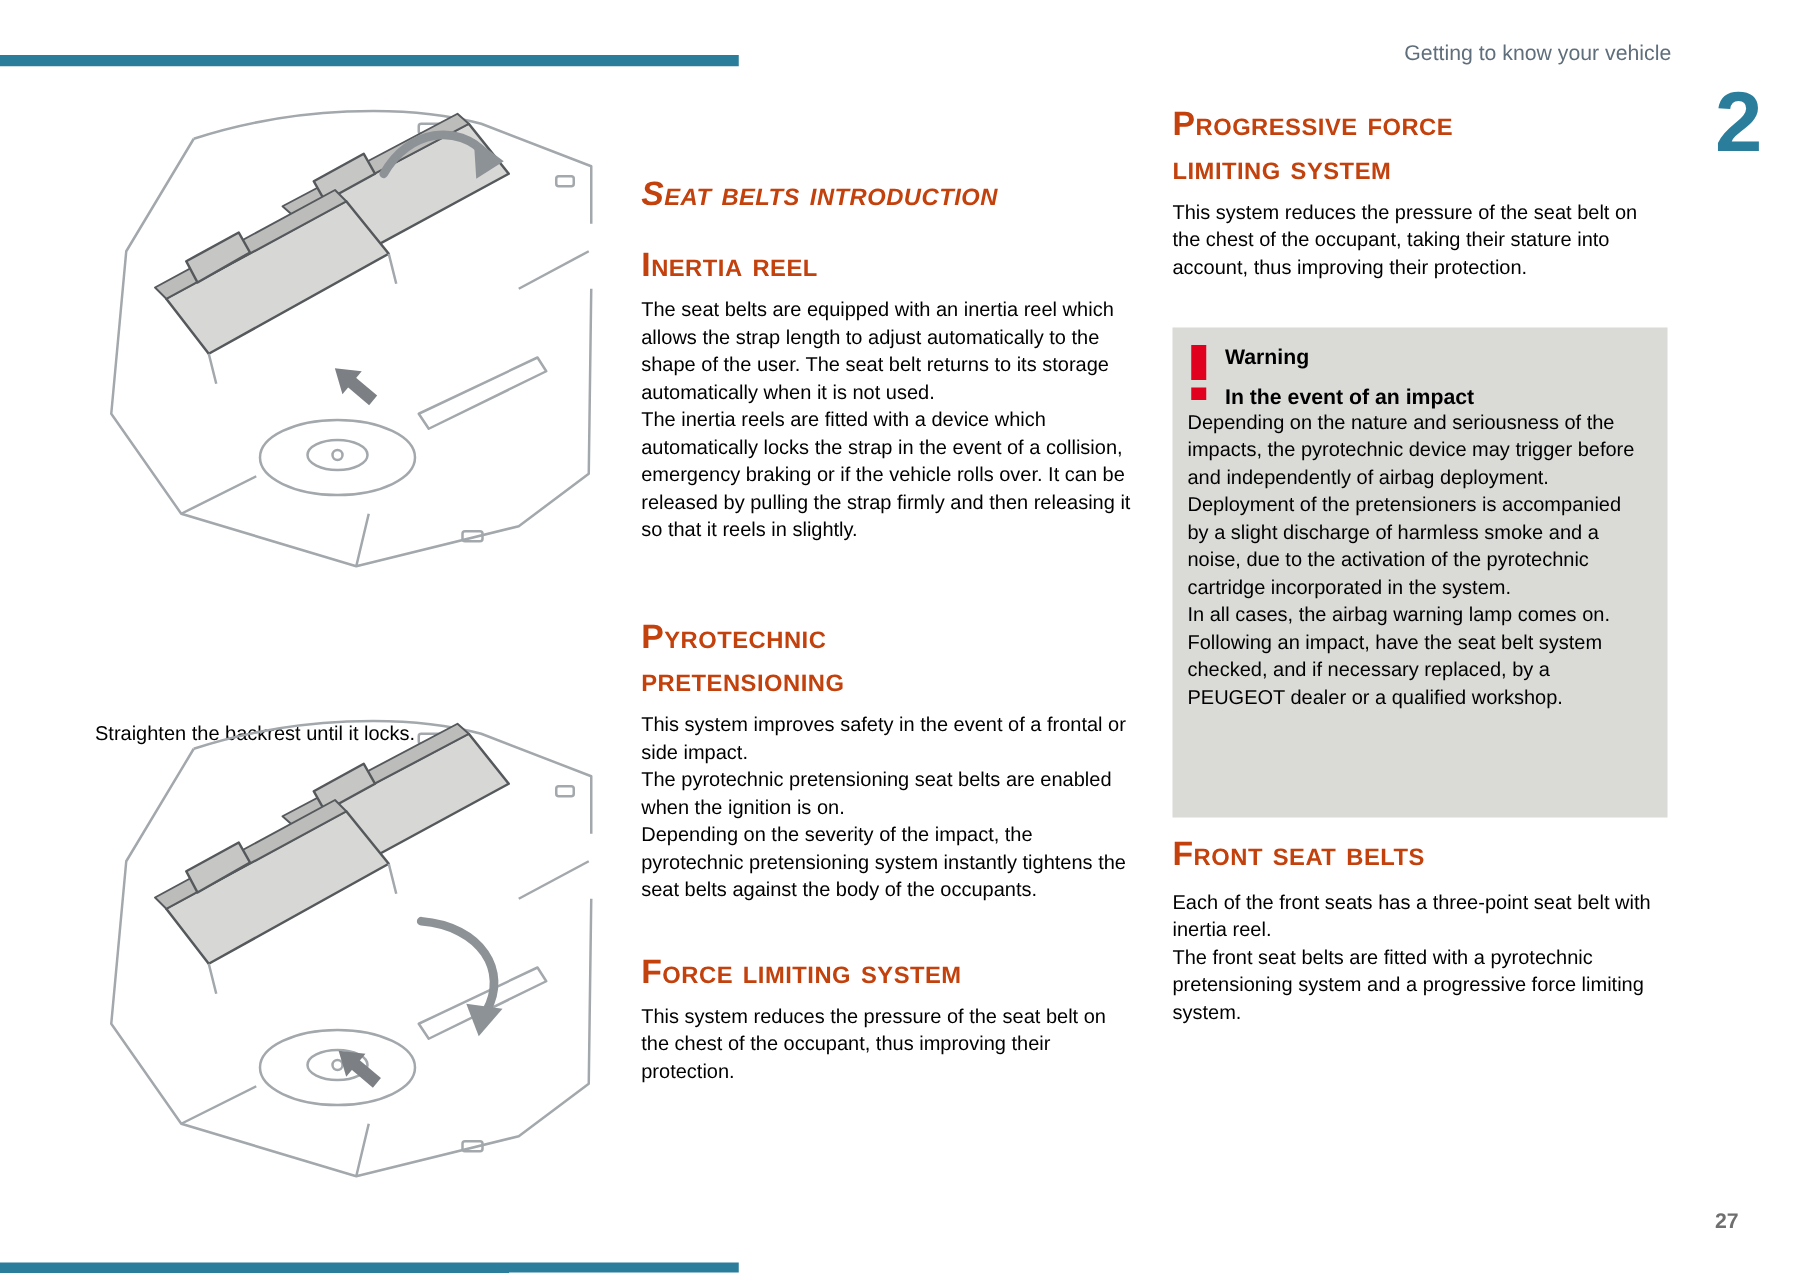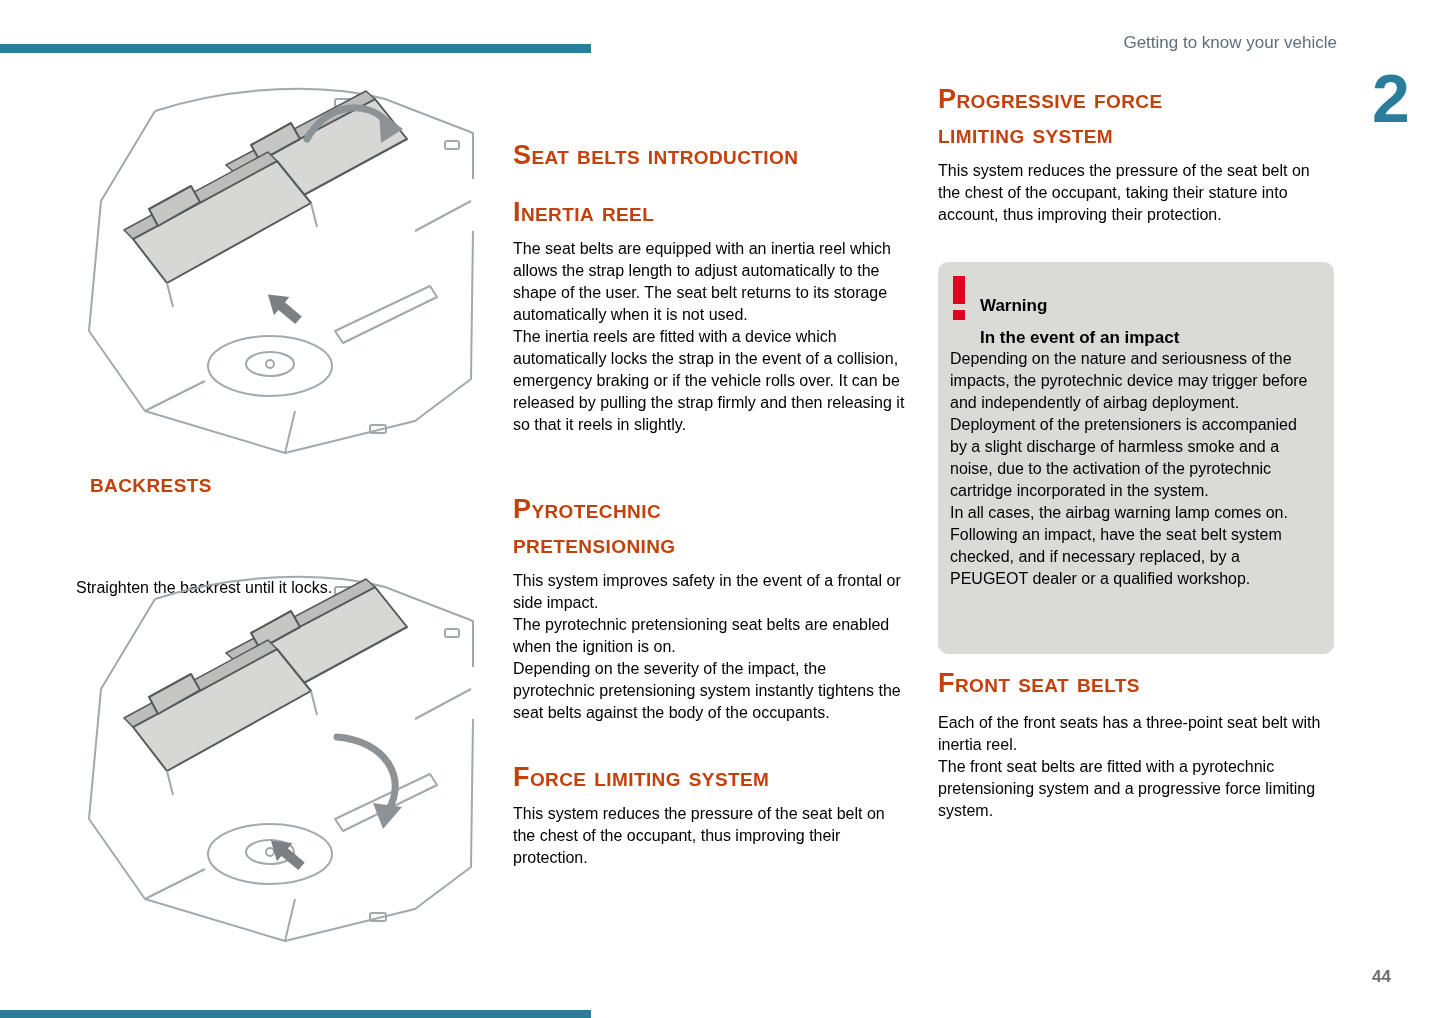--- a/index.html
+++ b/index.html
@@ -43,36 +43,36 @@
   .body p{margin:0;}
 
   
   .illu1{left:85px;top:80px;width:390px;height:382px;}
   .illu2{left:85px;top:568px;width:390px;height:382px;}
   .left-head{left:90px;top:466px;width:400px;}
   .left-caption{left:76px;top:549px;width:390px;font-size:16px;margin-top:28px;}
 
   
   .m-title-pos{left:513px;top:82px;width:393px;}
-  .m-h-intro{left:513px;top:138px;width:400px;}
+  .m-h-intro{left:513px;top:138px;width:400px;font-style:italic;}
   .m-h-inertia{left:513px;top:195px;width:393px;}
   .m-body-inertia{left:513px;top:238px;width:394px;}
   .m-h-pyro{left:513px;top:492px;width:260px;}
   .m-body-pyro{left:513px;top:570px;width:394px;}
   .m-h-force{left:513px;top:760px;width:400px;}
   .m-body-force{left:513px;top:803px;width:394px;}
 
   
   .r-h-prog{left:938px;top:82px;width:360px;}
   .r-body-prog{left:938px;top:160px;width:397px;}
   .warning-box{
     left:938px;top:262px;width:396px;min-height:392px;
     background:var(--warning-box-bg);
-    border-radius:10px;
-    padding:31px 16px 16px 12px;
+    border-radius:0;
+    padding:11px 16px 16px 12px;
   }
   .warn-icon{position:absolute;left:14px;top:13px;width:14px;height:45px;}
   .warn-icon .bar{position:absolute;left:1px;top:1px;width:12px;height:28px;background:var(--warning-red);}
   .warn-icon .dot{position:absolute;left:1px;top:35px;width:12px;height:10px;background:var(--warning-red);}
   .warn-title{margin-left:30px;font-weight:bold;font-size:17px;padding-top:3px;}
   .warn-subtitle{margin-left:30px;font-weight:bold;font-size:17px;margin-top:12px;}
   .warn-body{}
   .r-h-front{left:938px;top:666px;width:400px;}
   .r-body-front{left:938px;top:712px;width:397px;}
 
@@ -125,21 +125,20 @@
       <path class="curveArrow" d="M222 58 C242 22 282 18 303 42"></path>
       <polygon class="arrowFill" points="294,30 318,48 296,62"></polygon>
       <g class="darkArrow" transform="translate(212 238) rotate(130)">
         <rect x="-5" y="-2" width="10" height="24"></rect>
         <polygon points="-12,20 12,20 0,38"></polygon>
       </g>
     </svg>
   </figure>
 
   <h2 class="abs h2 left-head">
-    <span>backrests</span>
   </h2>
   <div class="abs left-caption body">Straighten the backrest until it locks.</div>
 
   <figure class="abs illu illu2">
     <svg viewBox="0 0 390 380" xmlns="http://www.w3.org/2000/svg">
       <use href="#trunkBase"></use>
       <path class="curveArrow" d="M252 168 C300 172 322 208 304 240"></path>
       <polygon class="arrowFill" points="288,234 317,238 298,260"></polygon>
       <g class="darkArrow" transform="translate(215 296) rotate(130)">
         <rect x="-5" y="-2" width="10" height="24"></rect>
@@ -193,15 +192,15 @@
       <p>Following an impact, have the seat belt system checked, and if necessary replaced, by a PEUGEOT dealer or a qualified workshop.</p>
     </div>
   </div>
 
   <h2 class="abs h2 r-h-front">Front seat belts</h2>
   <div class="abs body r-body-front">
     <p>Each of the front seats has a three-point seat belt with inertia reel.</p>
     <p>The front seat belts are fitted with a pyrotechnic pretensioning system and a progressive force limiting system.</p>
   </div>
 
-  <div class="abs page-num">44</div>
+  <div class="abs page-num">27</div>
 
 </div>
 
 </body></html>

